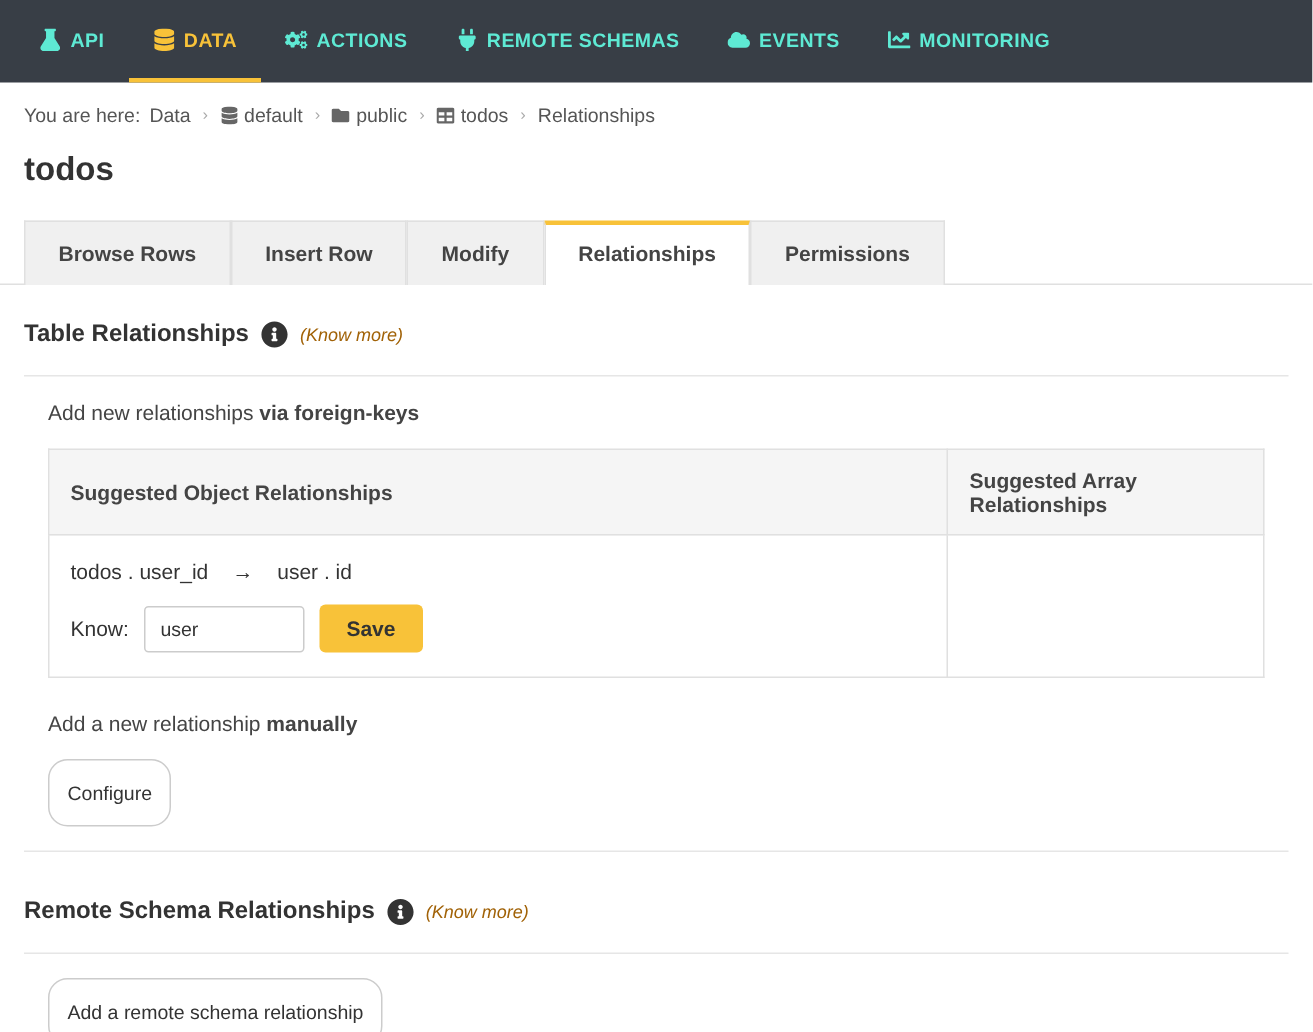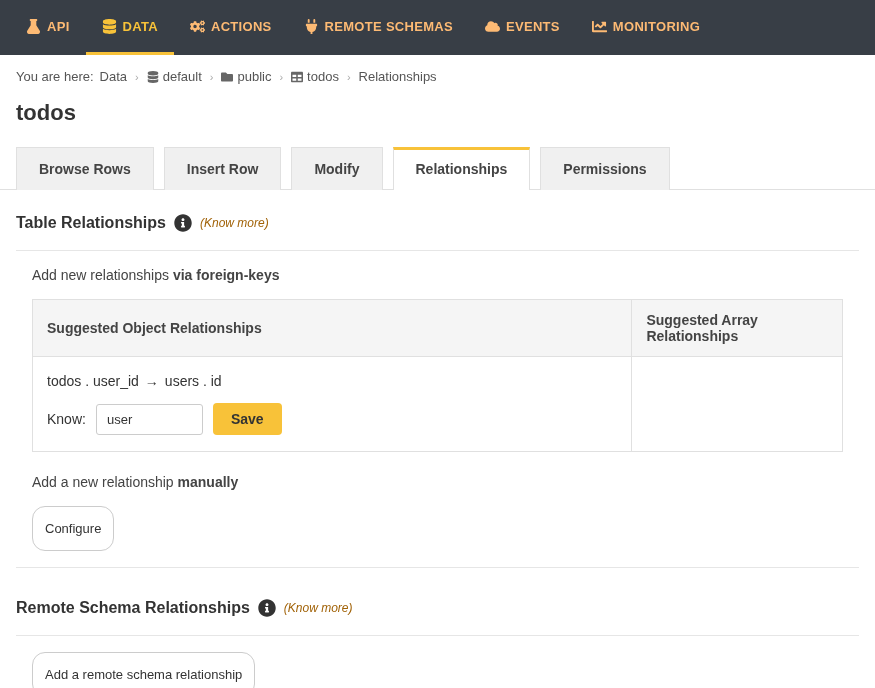--- a/index.html
+++ b/index.html
@@ -1,50 +1,50 @@
 <!DOCTYPE html>
 <html><head>
 <meta charset="utf-8">
 <style>
   * { box-sizing: border-box; margin: 0; padding: 0; }
   body { font-family: -apple-system, BlinkMacSystemFont, "Segoe UI", Helvetica, Arial, sans-serif; font-size: 14px; color: #333; background: #fff; width: 875px; }
   
   
   .topnav { background: #383e46; height: 55px; display: flex; align-items: center; padding: 0 10px; }
-  .topnav-item { display: flex; align-items: center; gap: 6px; color: #fdba74; font-weight: 700; font-size: 13px; padding: 0 16px; height: 100%; cursor: pointer; letter-spacing: 0.3px; border-bottom: 3px solid transparent; }
+  .topnav-item { display: flex; align-items: center; gap: 6px; color: #5eead4; font-weight: 700; font-size: 13px; padding: 0 16px; height: 100%; cursor: pointer; letter-spacing: 0.3px; border-bottom: 3px solid transparent; }
   .topnav-item.active { color: #f8c239; border-bottom: 3px solid #f8c239; }
   .topnav-item svg { width: 15px; height: 15px; fill: currentColor; }
   
   
   .breadcrumb { padding: 14px 16px 6px 16px; font-size: 13px; color: #555; display: flex; align-items: center; flex-wrap: wrap; gap: 6px; }
   .breadcrumb .crumb { display: inline-flex; align-items: center; gap: 4px; color: #555; }
   .breadcrumb .sep { color: #aaa; margin: 0 2px; font-size: 11px; }
   .breadcrumb svg { width: 12px; height: 12px; fill: #666; }
   
   .page-title { font-size: 22px; font-weight: 700; color: #333; padding: 10px 16px 20px 16px; }
   
   
-  .tabs { display: flex; gap: 10px; padding: 0 16px; border-bottom: 1px solid #e0e0e0; }
+  .tabs { display: flex; padding: 0 16px; border-bottom: 1px solid #e0e0e0; }
   .tab { background: #f0f0f0; border: 1px solid #e0e0e0; border-bottom: none; padding: 13px 22px; font-size: 14px; font-weight: 600; color: #444; cursor: pointer; position: relative; top: 1px; }
   .tab.active { background: #fff; border-top: 3px solid #f8c239; padding-top: 11px; }
   
   .content { padding: 24px 16px; }
   .section-title { font-size: 16px; font-weight: 700; color: #333; display: flex; align-items: center; gap: 8px; margin-bottom: 18px; }
   .section-title .info-icon { width: 18px; height: 18px; fill: #333; }
   .know-more { font-size: 12px; font-style: italic; color: #a16207; font-weight: 400; }
   
   .panel { border: 1px solid #e6e6e6; border-left: none; border-right: none; padding: 16px; margin-bottom: 31px; }
   .panel-text { font-size: 14px; color: #444; margin-bottom: 16px; }
   .panel-text strong { font-weight: 700; }
   
   .rel-table { width: 100%; border: 1px solid #e0e0e0; border-collapse: collapse; }
   .rel-table th { text-align: left; background: #f5f5f5; border: 1px solid #e0e0e0; padding: 12px 14px; font-size: 14px; font-weight: 700; color: #444; }
   .rel-table td { border: 1px solid #e0e0e0; padding: 16px 14px; vertical-align: top; }
   
-  .fk-line { font-size: 14px; color: #333; font-family: inherit; margin-bottom: 14px; display: flex; align-items: flex-start; gap: 6px; }
+  .fk-line { font-size: 14px; color: #333; font-family: inherit; margin-bottom: 14px; display: flex; align-items: flex-start; gap: 16px; }
   .arrow { font-size: 14px; }
   
   .name-row { display: flex; align-items: center; gap: 10px; }
   .name-label { font-size: 14px; color: #333; }
   .name-input { border: 1px solid #ccc; border-radius: 3px; padding: 7px 10px; font-size: 13px; width: 107px; color: #333; }
   .save-btn { background: #f8c239; border: none; border-radius: 4px; padding: 8px 18px; font-size: 14px; font-weight: 600; color: #333; cursor: pointer; }
   
   .manual-line { font-size: 14px; color: #444; margin: 22px 0 16px 0; }
   .manual-line strong { font-weight: 700; }
   .configure-btn, .remote-btn { background: #fff; border: 1px solid #ccc; border-radius: 13px; padding: 14px 12px; font-size: 13px; color: #333; cursor: pointer; }
@@ -156,21 +156,21 @@
           <th style="width:74%">Suggested Object Relationships</th>
           <th>Suggested Array Relationships</th>
         </tr>
       </thead>
       <tbody>
         <tr>
           <td>
             <div class="fk-line">
               <span>todos . user_id</span>
               <span class="arrow">→</span>
-              <span>users . id</span>
+              <span>user . id</span>
             </div>
             <div class="name-row">
               <span class="name-label">Know:</span>
               <input class="name-input" type="text" value="user" style="">
               <button class="save-btn">Save</button>
             </div>
           </td>
           <td></td>
         </tr>
       </tbody>

